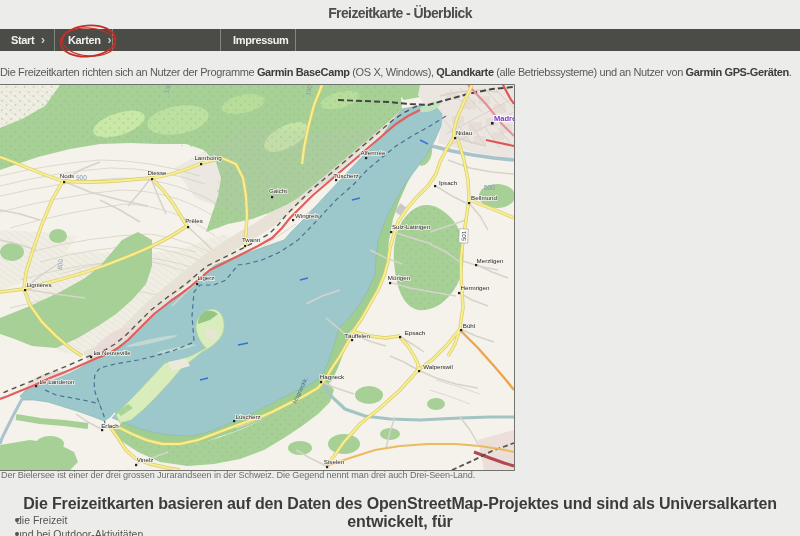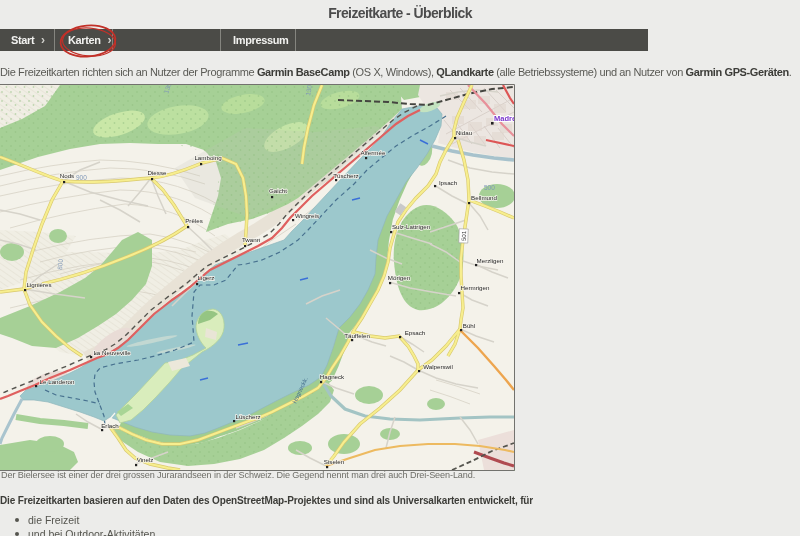--- a/index.html
+++ b/index.html
@@ -1,27 +1,27 @@
 <!DOCTYPE html>
 <html><head>
 <meta charset="utf-8">
 <style>
 html,body{margin:0;padding:0;}
 body{width:800px;height:536px;background:#ececea;font-family:"Liberation Sans",sans-serif;position:relative;overflow:hidden;}
 #title{position:absolute;top:5px;left:0;width:800px;text-align:center;font-size:14px;font-weight:bold;color:#4c4c4c;letter-spacing:-0.6px;}
-#nav{position:absolute;top:29px;left:0;width:648px;height:22px;background:#4b4b47;}
+#nav{position:absolute;top:29px;left:0;width:800px;height:22px;background:#4b4b47;}
 .ni{position:absolute;top:0;height:22px;line-height:22px;color:#f2f2f0;font-weight:bold;font-size:11px;letter-spacing:-0.35px;white-space:nowrap;}
 .ni .c{font-weight:bold;color:#cfcfcb;padding-left:4px;font-size:12px;}
 .sep{position:absolute;top:0;width:1px;height:22px;background:#85857f;}
 #intro{position:absolute;top:66px;left:0;width:698px;font-size:11px;color:#5a5a55;white-space:nowrap;letter-spacing:-0.38px;}
 #intro b{color:#3c3c38;}
 #cap{position:absolute;top:470px;left:1px;font-size:9.1px;color:#6e6e68;letter-spacing:-0.1px;}
-#head2{position:absolute;top:495px;left:0;font-size:10px;font-weight:bold;color:#3c3c38;letter-spacing:-0.15px;text-align:center;}
+#head2{position:absolute;top:495px;left:0;font-size:16px;font-weight:bold;color:#3c3c38;letter-spacing:-0.15px;text-align:center;}
 #bullets{position:absolute;top:514px;left:0;font-size:10.5px;color:#55554f;}
-#bullets div{position:relative;padding-left:28px;margin-bottom:2px;}
+#bullets div{position:relative;padding-left:16px;margin-bottom:2px;}
 #bullets div:before{content:"";position:absolute;left:15px;top:4px;width:4px;height:4px;border-radius:50%;background:#55554f;}
 #mapw{position:absolute;top:84px;left:0;}
 #ell{position:absolute;top:19px;left:45px;}
 </style>
 </head>
 <body>
 <div id="title">Freizeitkarte - Überblick</div>
 <div id="nav">
   <span class="ni" style="left:11px;">Start <span class="c">›</span></span>
   <span class="sep" style="left:54px;"></span>

